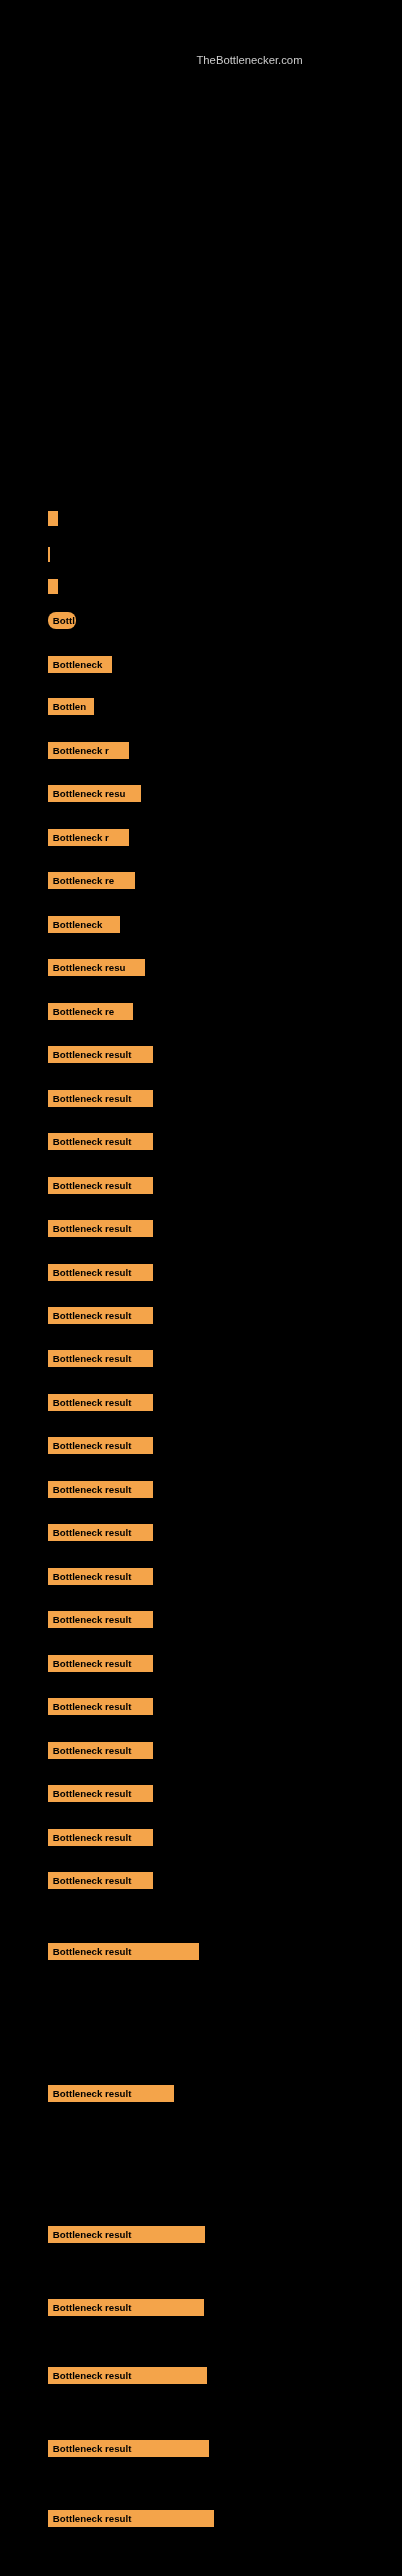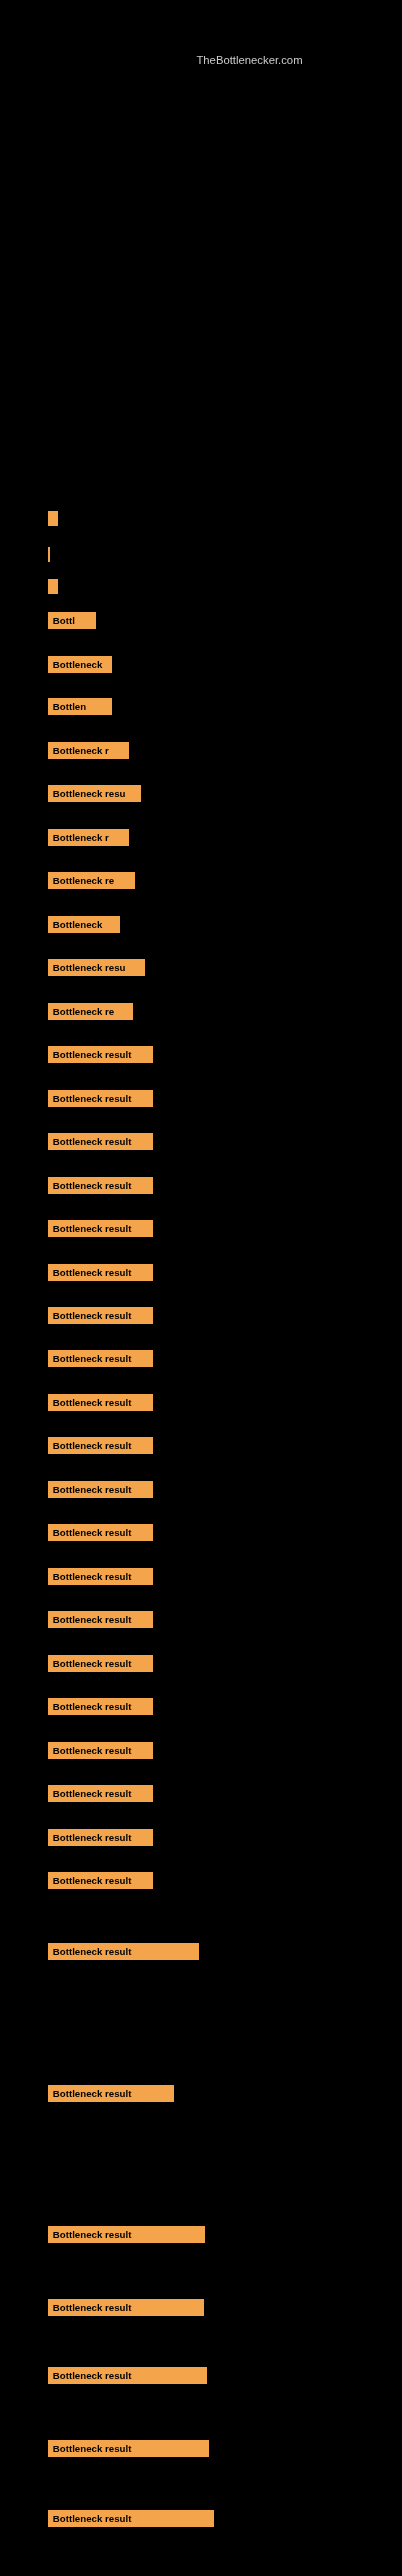--- a/index.html
+++ b/index.html
@@ -50,23 +50,23 @@
     }
   </style>
 </head>
 <body>
 
 <div class="site-title">TheBottlenecker.com</div>
 
 <div class="indicator-line" style="top: 463px; width: 9.7px;"></div>
 <div class="vertical-line" style="top: 499px; width: 1.6px;"></div>
 <div class="indicator-line" style="top: 531px; width: 9.7px;"></div>
-<div class="bottleneck-item" style="top: 564px; width: 48px;">Bottl</div>
+<div class="bottleneck-item" style="top: 564px; width: 28px; border-radius: 8px;">Bottl</div>
 <div class="bottleneck-item" style="top: 608px; width: 64px;">Bottleneck</div>
-<div class="bottleneck-item" style="top: 650px; width: 64px;">Bottlen</div>
+<div class="bottleneck-item" style="top: 650px; width: 46px;">Bottlen</div>
 <div class="bottleneck-item" style="top: 694px; width: 81px;">Bottleneck r</div>
 <div class="bottleneck-item" style="top: 737px; width: 93px;">Bottleneck resu</div>
 <div class="bottleneck-item" style="top: 781px; width: 81px;">Bottleneck r</div>
 <div class="bottleneck-item" style="top: 824px; width: 87px;">Bottleneck re</div>
 <div class="bottleneck-item" style="top: 868px; width: 72px;">Bottleneck</div>
 <div class="bottleneck-item" style="top: 911px; width: 97px;">Bottleneck resu</div>
 <div class="bottleneck-item" style="top: 955px; width: 85px;">Bottleneck re</div>
 <div class="bottleneck-item" style="top: 998px; width: 105px;">Bottleneck result</div>
 <div class="bottleneck-item" style="top: 1042px; width: 105px;">Bottleneck result</div>
 <div class="bottleneck-item" style="top: 1085px; width: 105px;">Bottleneck result</div>

